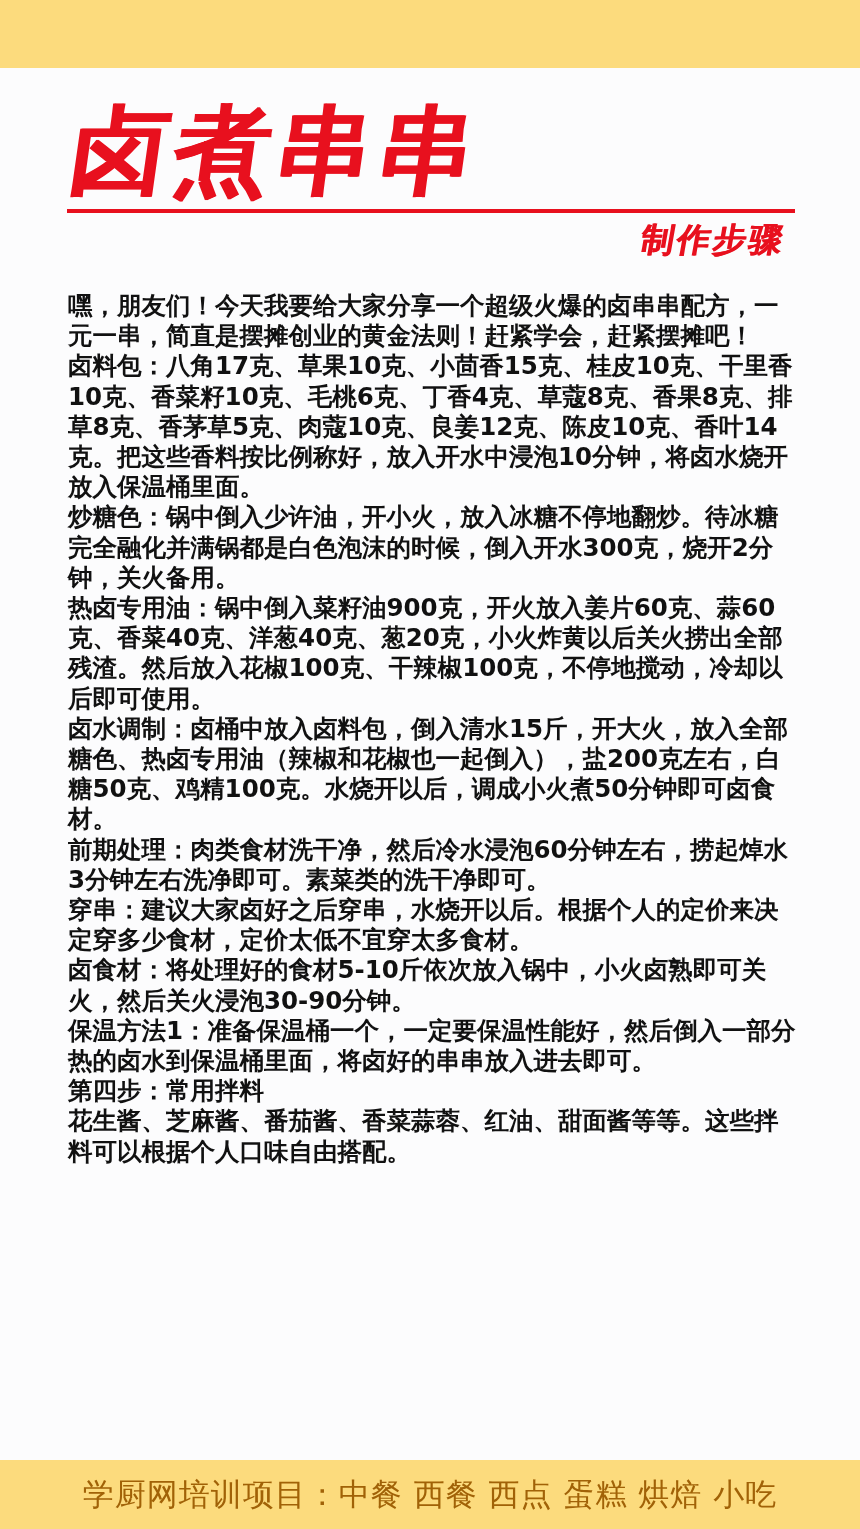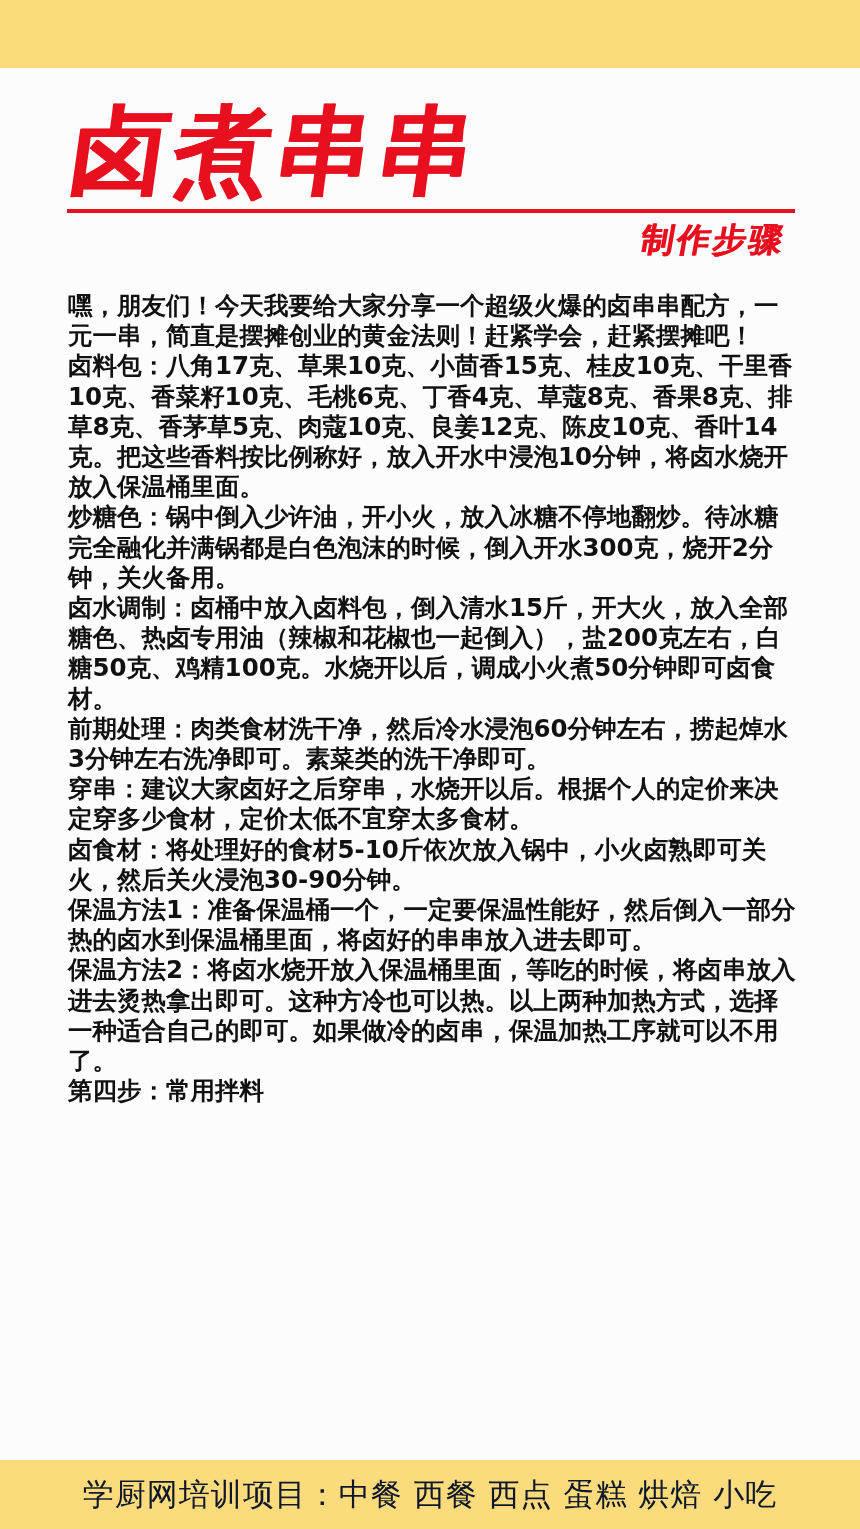--- a/index.html
+++ b/index.html
@@ -39,40 +39,41 @@
     color: #111;
     margin-top: 19px;
   }
   .body-text p { margin: 0; padding: 0; }
   .bottom-band {
     position: absolute; left: 0; top: 1460px; width: 860px; height: 69px;
     background: #fcdb7d;
     display: flex; align-items: center; justify-content: center;
   }
   .footer-text {
-    font-size: 31px; color: #0f172a; letter-spacing: 1px; white-space: nowrap;
+    font-size: 31px; color: #a16207; letter-spacing: 1px; white-space: nowrap;
   }
 </style>
 </head>
 <body>
 
 <div class="top-band"></div>
 
 <div class="title">卤煮串串</div>
 <div class="title-rule"></div>
 <div class="subtitle">制作步骤</div>
 
 <div class="body-text">
   <p>嘿，朋友们！今天我要给大家分享一个超级火爆的卤串串配方，一元一串，简直是摆摊创业的黄金法则！赶紧学会，赶紧摆摊吧！</p>
   <p>卤料包：八角17克、草果10克、小茴香15克、桂皮10克、干里香10克、香菜籽10克、毛桃6克、丁香4克、草蔻8克、香果8克、排草8克、香茅草5克、肉蔻10克、良姜12克、陈皮10克、香叶14克。把这些香料按比例称好，放入开水中浸泡10分钟，将卤水烧开放入保温桶里面。</p>
   <p>炒糖色：锅中倒入少许油，开小火，放入冰糖不停地翻炒。待冰糖完全融化并满锅都是白色泡沫的时候，倒入开水300克，烧开2分钟，关火备用。</p>
+  <p>热卤专用油：锅中倒入菜籽油900克，开火放入姜片60克、蒜60克、香菜40克、洋葱40克、葱20克，小火炸黄以后关火捞出全部残渣。然后放入花椒100克、干辣椒100克，不停地搅动，冷却以后即可使用。</p>
   <p>卤水调制：卤桶中放入卤料包，倒入清水15斤，开大火，放入全部糖色、热卤专用油（辣椒和花椒也一起倒入），盐200克左右，白糖50克、鸡精100克。水烧开以后，调成小火煮50分钟即可卤食材。</p>
   <p>前期处理：肉类食材洗干净，然后冷水浸泡60分钟左右，捞起焯水3分钟左右洗净即可。素菜类的洗干净即可。</p>
   <p>穿串：建议大家卤好之后穿串，水烧开以后。根据个人的定价来决定穿多少食材，定价太低不宜穿太多食材。</p>
   <p>卤食材：将处理好的食材5-10斤依次放入锅中，小火卤熟即可关火，然后关火浸泡30-90分钟。</p>
   <p>保温方法1：准备保温桶一个，一定要保温性能好，然后倒入一部分热的卤水到保温桶里面，将卤好的串串放入进去即可。</p>
-  <p>保温方法2：将卤水烧开放入保温桶里面，等吃的时候，将卤串放入进去烫热拿出即可。这种方冷也可以热。以上两种加热方式，选择一种适合自己的即可。如果做冷的卤串，保温加热工序就可以不用了。</p>
   <p>第四步：常用拌料</p>
+  <p>花生酱、芝麻酱、番茄酱、香菜蒜蓉、红油、甜面酱等等。这些拌料可以根据个人口味自由搭配。</p>
 </div>
 
 <div class="bottom-band">
   <span class="footer-text">学厨网培训项目：中餐 西餐 西点 蛋糕 烘焙 小吃</span>
 </div>
 
 </body></html>

